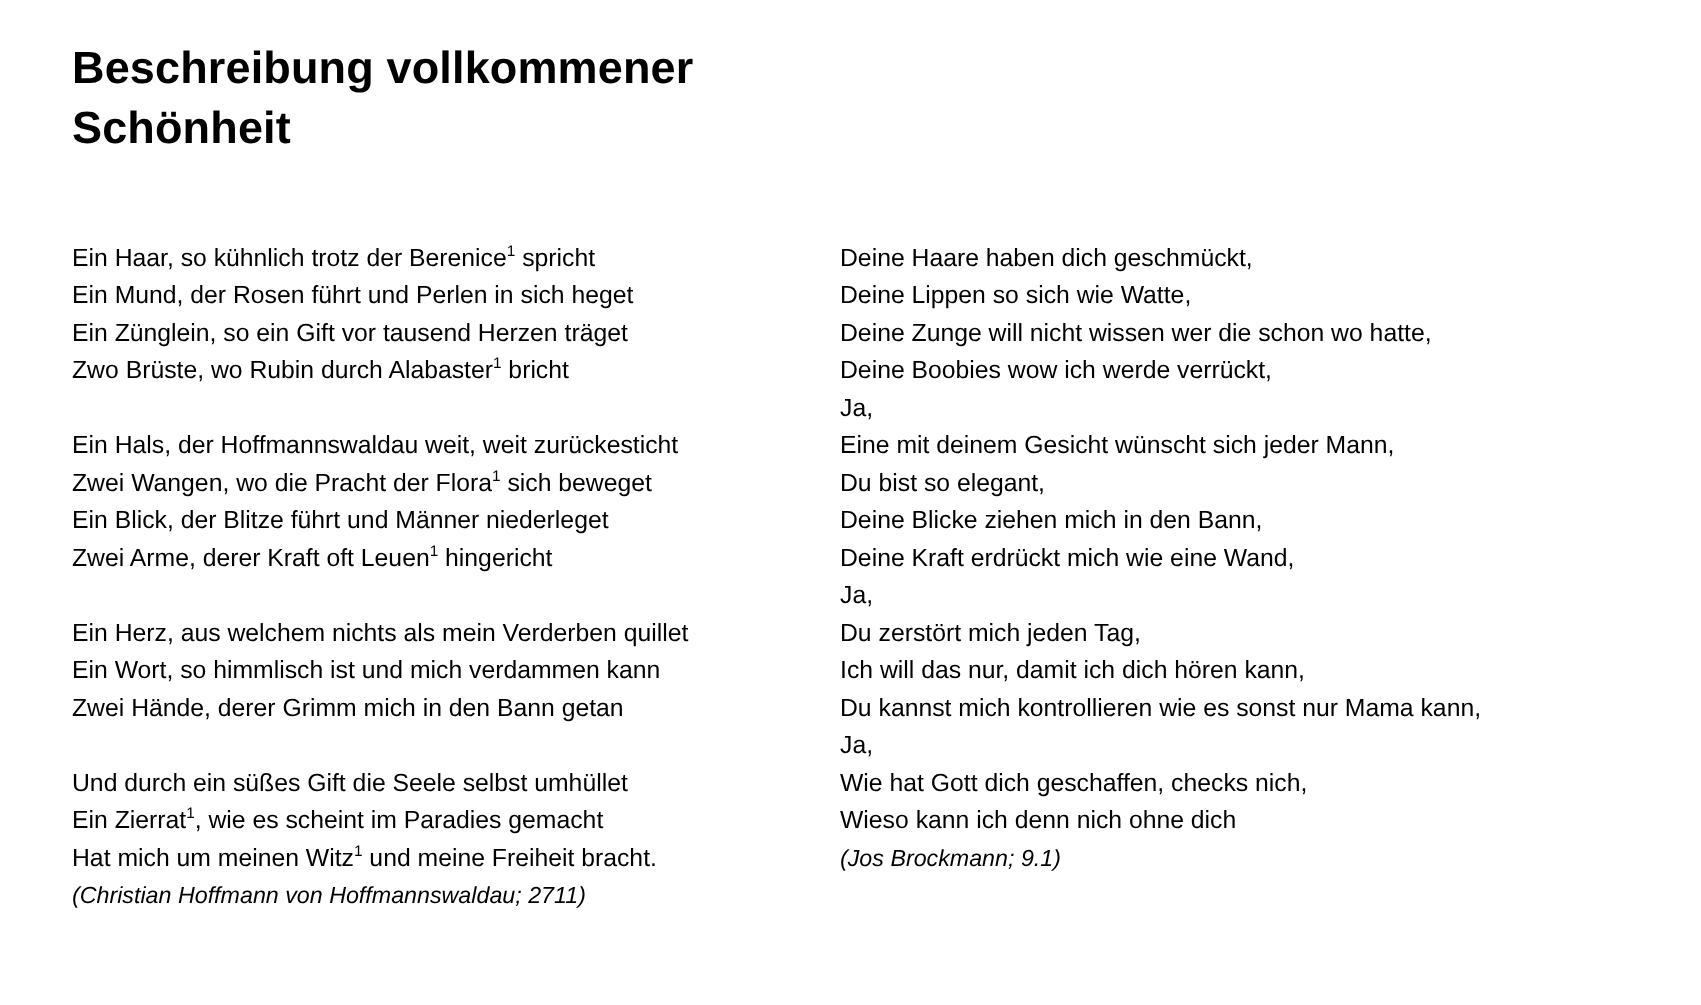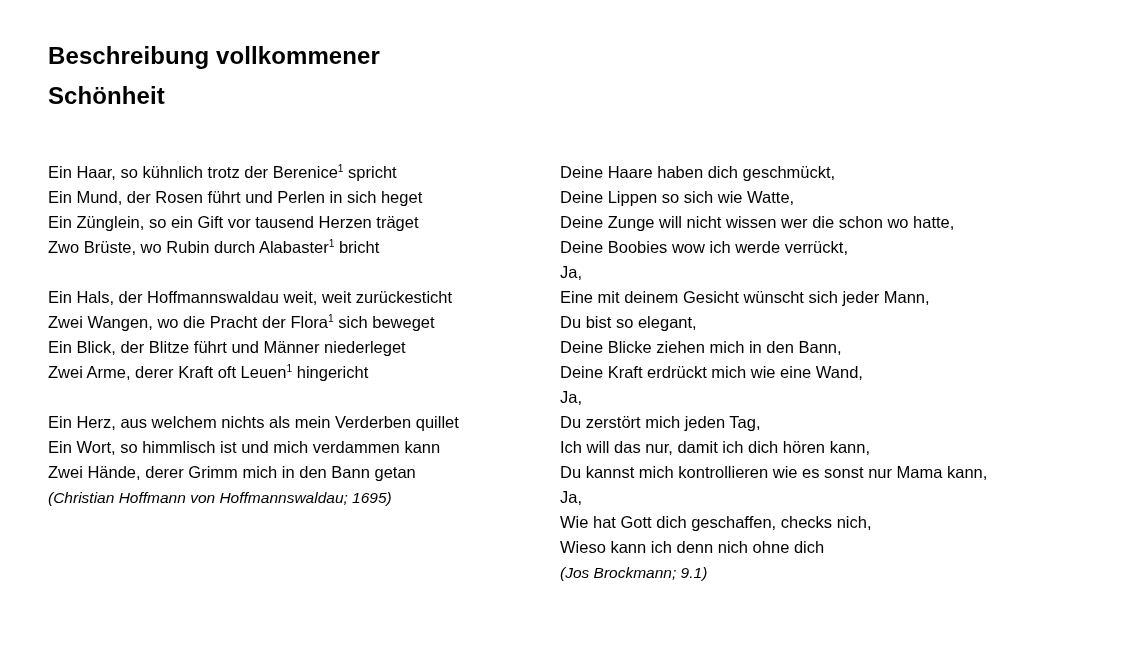--- a/index.html
+++ b/index.html
@@ -23,27 +23,26 @@
     inset: 0;
     background: #ffffff;
   }
 
   
   .title {
     position: absolute;
     left: 48px;
     top: 26px;
     width: 520px;
-    font-size: 24px;
+    font-size: 30px;
     font-weight: bold;
     line-height: 40px;
     letter-spacing: 0.1px;
     color: #000000;
     white-space: pre-line;
-    margin-top: 10px;
   }
 
   
   .columns {
     position: absolute;
     left: 0;
     top: 144px;
     width: 1134px;
   }
   .col {
@@ -111,22 +110,27 @@
             <span class="line">Ein Hals, der Hoffmannswaldau weit, weit zurückesticht</span>
             <span class="line">Zwei Wangen, wo die Pracht der Flora<sup>1</sup> sich beweget</span>
             <span class="line">Ein Blick, der Blitze führt und Männer niederleget</span>
             <span class="line">Zwei Arme, derer Kraft oft Leuen<sup>1</sup> hingericht</span>
           </div>
           <div class="stanza">
             <span class="line">Ein Herz, aus welchem nichts als mein Verderben quillet</span>
             <span class="line">Ein Wort, so himmlisch ist und mich verdammen kann</span>
             <span class="line">Zwei Hände, derer Grimm mich in den Bann getan</span>
           </div>
+          <div class="stanza tight">
+            <span class="line">Und durch ein süßes Gift die Seele selbst umhüllet</span>
+            <span class="line">Ein Zierrat<sup>1</sup>, wie es scheint im Paradies gemacht</span>
+            <span class="line">Hat mich um meinen Witz<sup>1</sup> und meine Freiheit bracht.</span>
+          </div>
         </div>
-      <div class="attribution">(Christian Hoffmann von Hoffmannswaldau; 1695)</div>
+      <div class="attribution">(Christian Hoffmann von Hoffmannswaldau; 2711)</div>
     </div>
 
     <div class="col col-right poem">
       <div>
           <div class="stanza tight">
             <span class="line">Deine Haare haben dich geschmückt,</span>
             <span class="line">Deine Lippen so sich wie Watte,</span>
             <span class="line">Deine Zunge will nicht wissen wer die schon wo hatte,</span>
             <span class="line">Deine Boobies wow ich werde verrückt,</span>
             <span class="line">Ja,</span>

